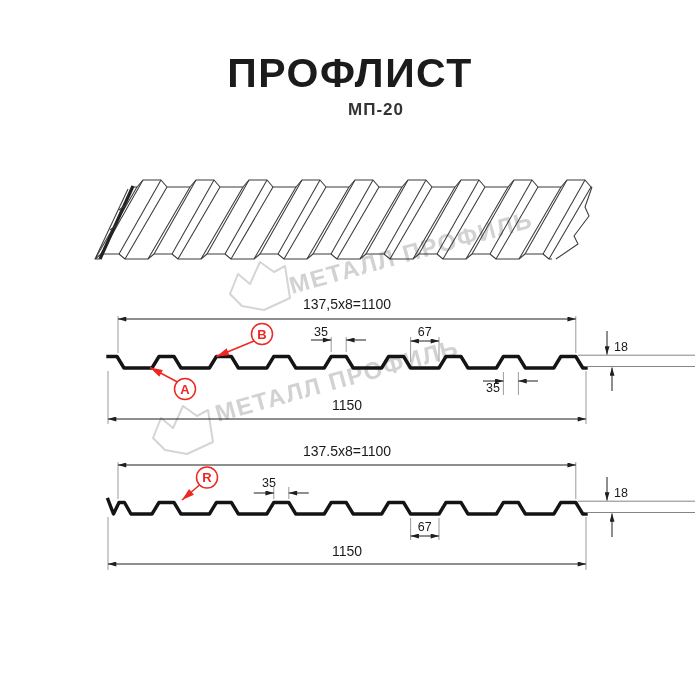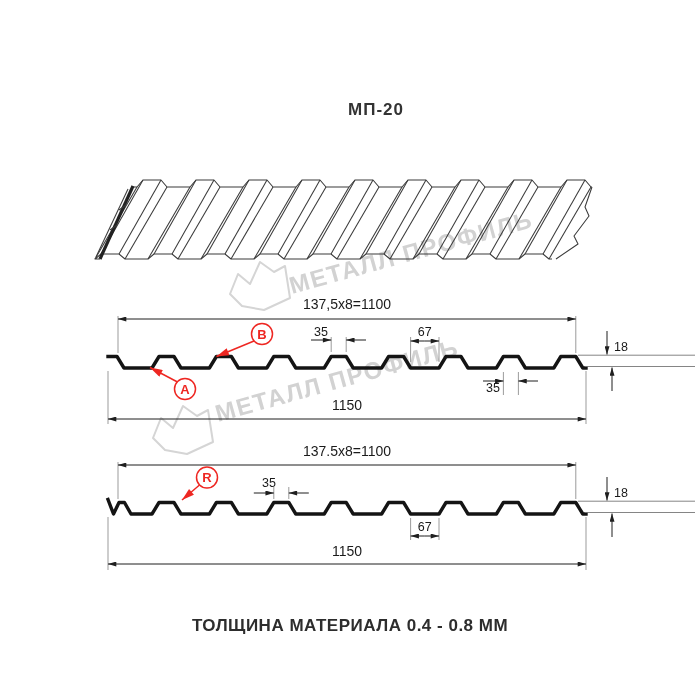--- a/index.html
+++ b/index.html
@@ -23,22 +23,22 @@
   .dt{font-size:14px;fill:#1a1a1a;}
   .ds{font-size:12.5px;fill:#1a1a1a;}
   .red{stroke:#ee2722;fill:none;stroke-width:1.5;}
   .redtxt{fill:#ee2722;font-size:13px;font-weight:600;}
 </style>
 </head>
 <body>
 
 <div class="page">
 
+  <div class="title">ПРОФЛИСТ</div>
   <div class="model">МП-20</div>
-  <div class="footer">ТОЛЩИНА МАТЕРИАЛА 0.4 - 0.8 ММ</div>
 
   <svg width="700" height="700" viewBox="0 0 700 700">
     <defs>
       <marker id="arw" viewBox="0 0 10 6" refX="10" refY="3" markerWidth="11" markerHeight="5" orient="auto">
         <path d="M0,0 L10,3 L0,6 Z" fill="#1f1f1f"></path>
       </marker>
       <marker id="arwr" viewBox="0 0 10 6" refX="10" refY="3" markerWidth="9" markerHeight="5" orient="auto">
         <path d="M0,0 L10,3 L0,6 Z" fill="#ee2722"></path>
       </marker>
     </defs>

